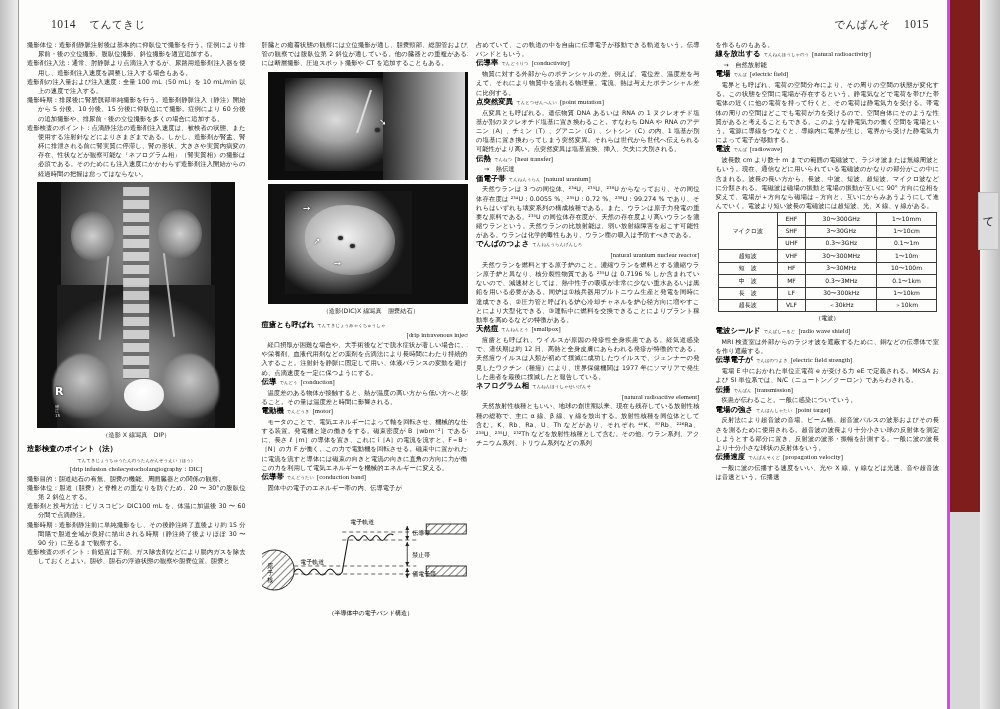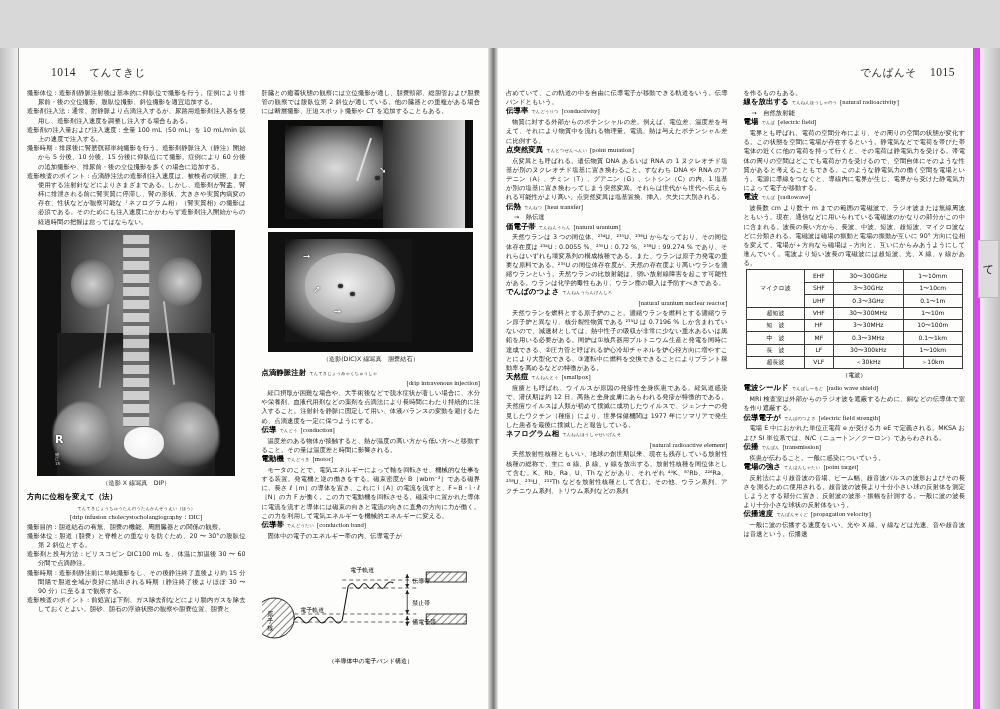--- a/index.html
+++ b/index.html
@@ -1,20 +1,20 @@
 <!DOCTYPE html>
 <html><head>
 <meta charset="utf-8">
 <style>
   html,body{margin:0;padding:0;background:#d8d8d8;}
   body{width:1000px;height:709px;overflow:hidden;font-family:"Liberation Serif",serif;}
-  .spread{position:relative;width:1000px;height:512px;background:#7f1d1d;margin-top:48px;}
+  .spread{position:relative;width:1000px;height:512px;background:#7f1d1d;}
   .page{position:absolute;top:0;height:709px;background:#fdfdfb;box-sizing:border-box;}
   .page-left{left:18px;width:470px;border-left:1px solid #9a9a9a;}
-  .page-right{left:498px;width:482px;border-right:7px solid #d946ef;}
+  .page-right{left:468px;width:482px;border-right:3px solid #d946ef;}
   .gutter{position:absolute;left:488px;top:0;width:10px;height:709px;
     background:linear-gradient(to right,#e6e6e6,#8b8b8b 45%,#7a7a7a 55%,#e9e9e9);}
   .edge-left{position:absolute;left:0;top:0;width:18px;height:709px;background:linear-gradient(to right,#c0c0c0,#efefef);}
   .edge-right{position:absolute;left:980px;top:0;width:20px;height:709px;background:linear-gradient(to left,#bdbdbd,#efefef);}
 
   .hdr{position:absolute;top:18px;font-size:11.5px;color:#2a2a2a;letter-spacing:.5px;white-space:nowrap;}
   .hdr-left{left:32px;}
   .hdr-right{right:18px;}
   .hdr .pno{font-family:"Liberation Serif",serif;}
   .hdr .wd{font-family:"DejaVu Sans",sans-serif;font-size:10.5px;}
@@ -122,21 +122,21 @@
             <div class="pelvis pv-l"></div>
             <div class="pelvis pv-r"></div>
             <div class="bladder"></div>
             <div class="rmark">R</div>
             <div class="rsub">補<br>正<br>15</div>
           </div>
         </div>
         <div class="cap">（造影 X 線写真　DIP）</div>
 
         <p class="tx">
-          <span class="entry">方向に位相を変えて（法）</span>
+          <span class="entry">造影検査のポイント（法）</span>
         </p>
         <p class="tx" style="text-align:center">
           <span class="yomi">てんてきじょうちゅうたんのうたんかんぞうえい（ほう）</span>
         </p>
         <p class="tx" style="text-align:center">
           <span class="en">[drip infusion cholecystocholangiography：DIC]</span>
         </p>
         <p class="tx hang">撮影目的：胆道結石の有無、胆嚢の機能、周囲臓器との関係の観察。</p>
         <p class="tx hang">撮影体位：胆道（胆嚢）と脊椎との重なりを防ぐため、20 〜 30°の腹臥位第 2 斜位とする。</p>
         <p class="tx hang">造影剤と投与方法：ビリスコピン DIC100 mL を、体温に加温後 30 〜 60 分間で点滴静注。</p>
@@ -163,21 +163,21 @@
             <div class="stone" style="left:34%;top:44%"></div>
             <div class="stone" style="left:40%;top:50%"></div>
             <div class="arr" style="left:17%;top:16%">➙</div>
             <div class="arr" style="left:22%;top:44%">➚</div>
             <div class="arr" style="left:32%;top:62%">➙</div>
           </div>
         </div>
         <div class="cap">（造影(DIC)X 線写真　胆嚢結石）</div>
 
         <p class="tx">
-          <span class="entry">点滴静脈注射</span><span class="yomi">てんてきじょうみゃくちゅうしゃ</span>
+          <span class="entry">痘瘡とも呼ばれ</span><span class="yomi">てんてきじょうみゃくちゅうしゃ</span>
         </p>
         <p class="tx" style="text-align:right">
           <span class="en">[drip intravenous injection]</span>
         </p>
         <p class="tx ind">経口摂取が困難な場合や、大手術後などで脱水症状が著しい場合に、水分や栄養剤、血液代用剤などの薬剤を点滴法により長時間にわたり持続的に注入すること。注射針を静脈に固定して用い、体液バランスの変動を避けるため、点滴速度を一定に保つようにする。</p>
 
         <p class="tx">
           <span class="entry">伝導</span><span class="yomi">でんどう</span><span class="en">[conduction]</span>
         </p>
         <p class="tx ind">温度差のある物体が接触すると、熱が温度の高い方から低い方へと移動すること。その量は温度差と時間に影響される。</p>

